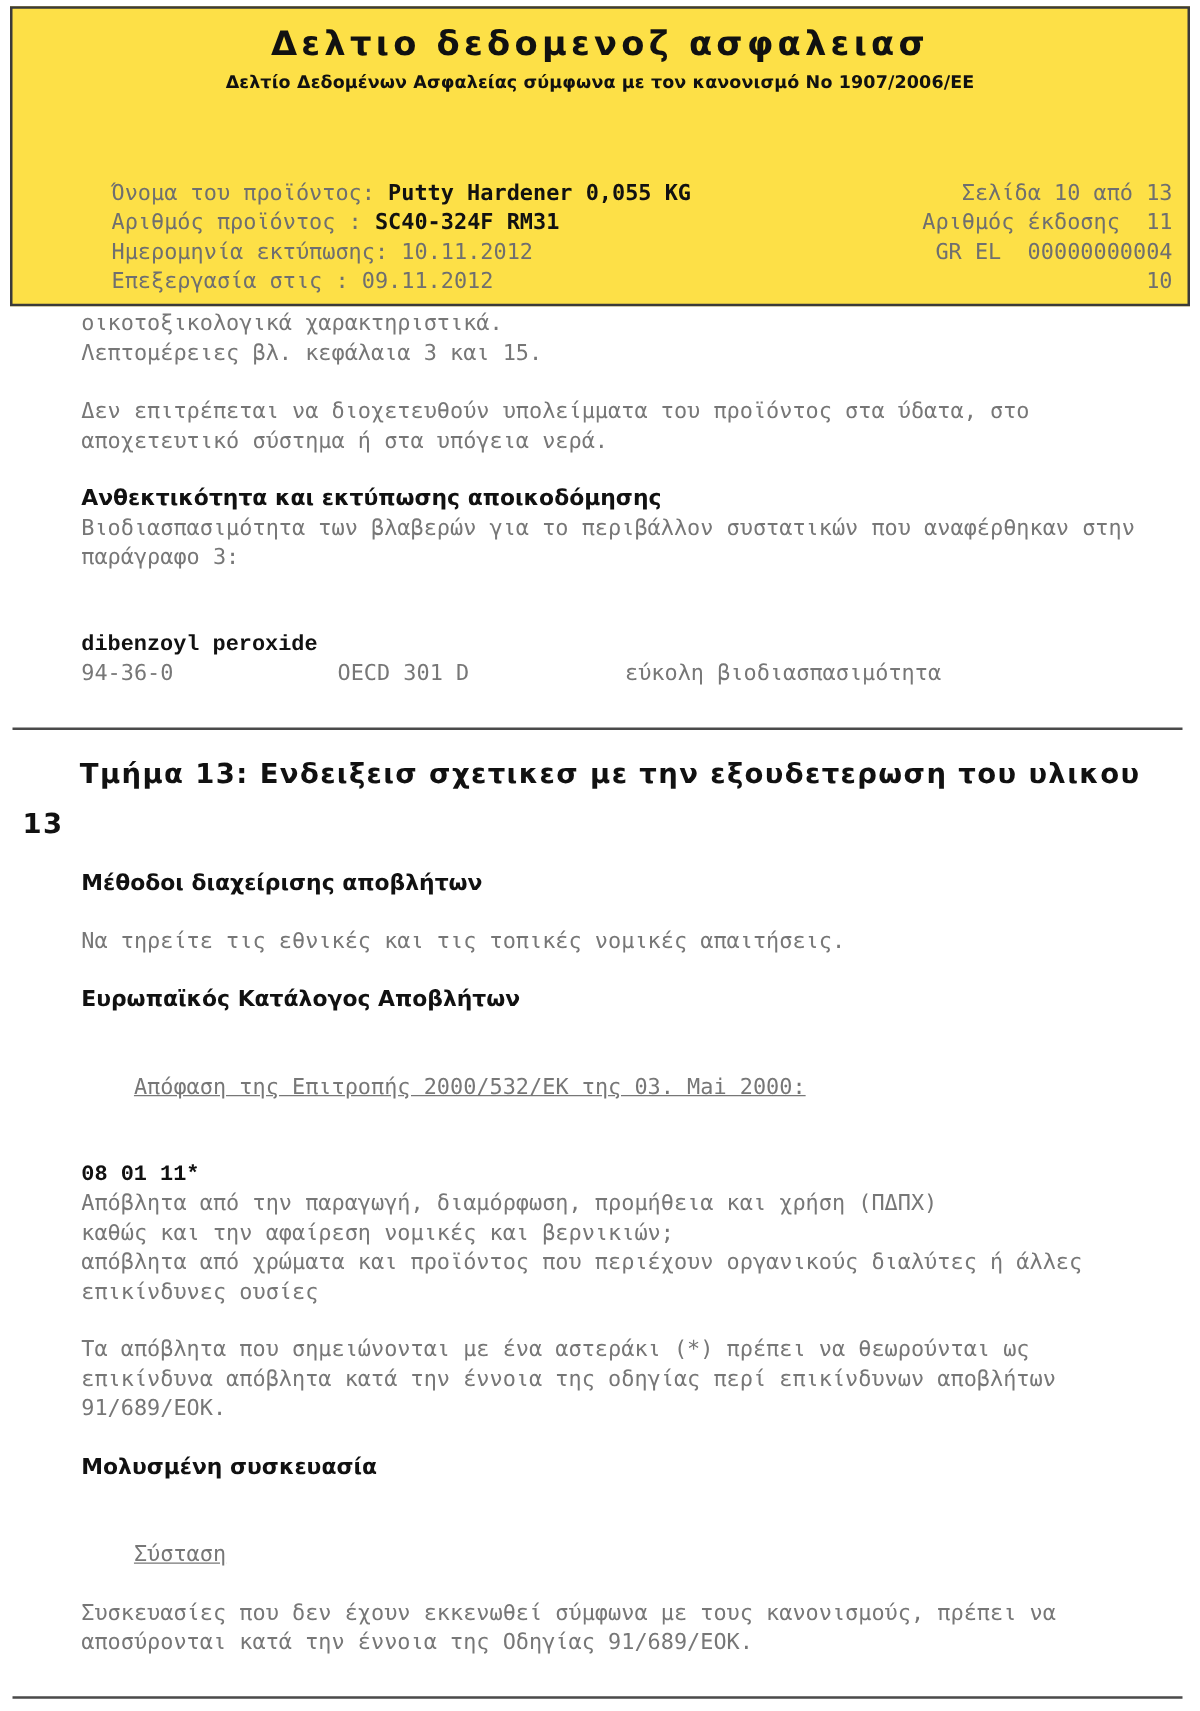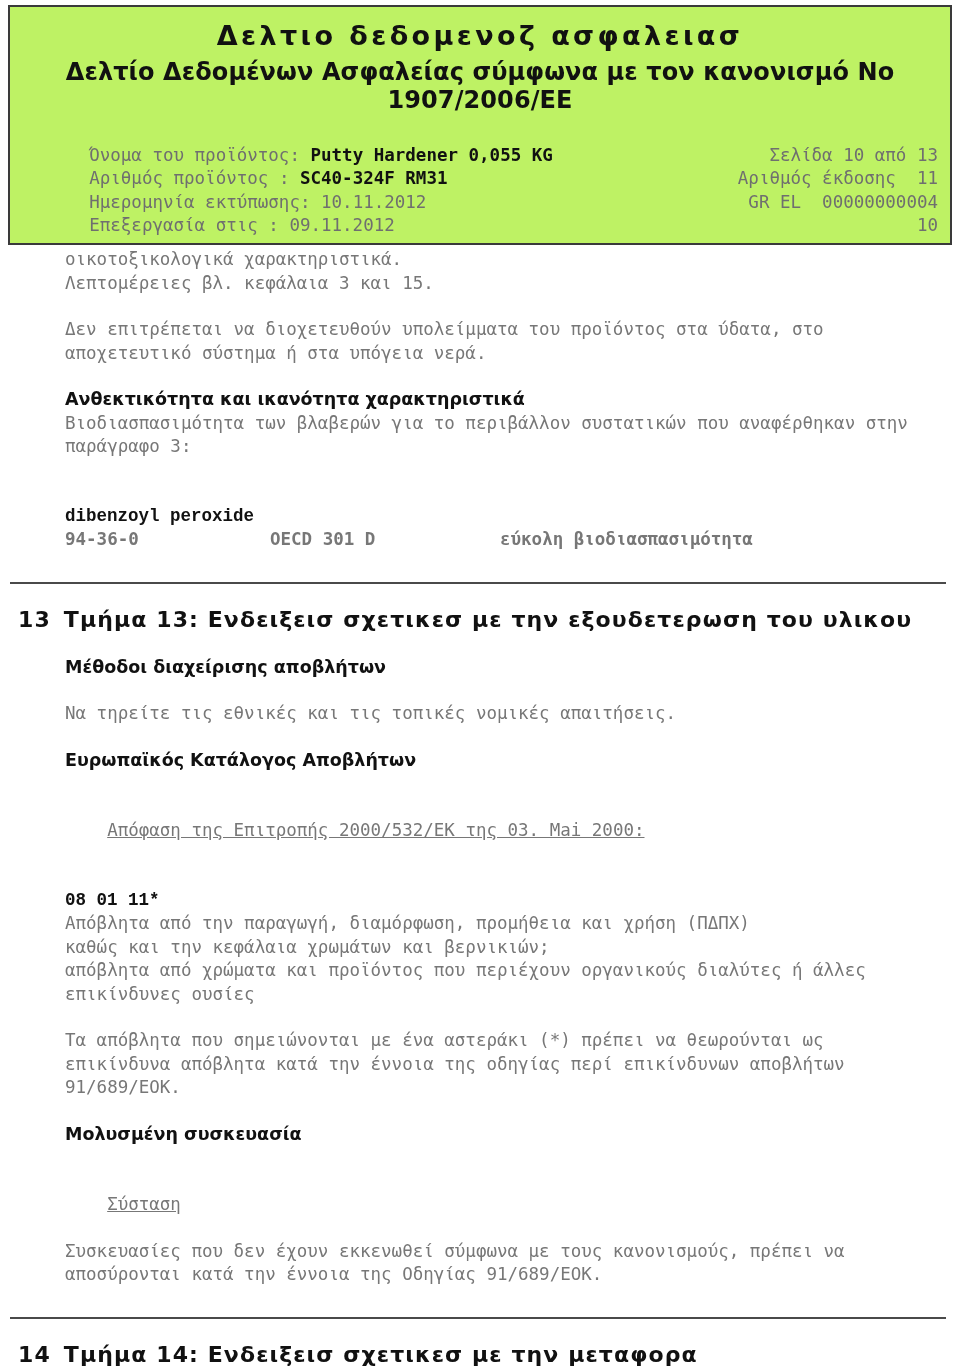--- a/index.html
+++ b/index.html
@@ -16,37 +16,37 @@
     overflow: hidden;
   }
 
   
   .header-box {
     position: absolute;
     left: 8px;
     top: 5px;
     width: 944px;
     height: 240px;
-    background: #bef264;
+    background: #fde047;
     border: 2px solid #3a3a3a;
     padding: 6px 16px 0 16px;
   }
   .doc-title {
     text-align: center;
     font-size: 27px;
     font-weight: bold;
     letter-spacing: 3.4px;
     color: #111;
     margin-top: 8px;
     line-height: 1.1;
     font-family: "DejaVu Sans", "Liberation Sans", sans-serif;
   }
   .doc-subtitle {
     text-align: center;
-    font-size: 24px;
+    font-size: 14px;
     font-weight: bold;
     color: #111;
     margin-top: 7px;
     letter-spacing: 0.1px;
     font-family: "DejaVu Sans", "Liberation Sans", sans-serif;
   }
   .meta-block {
     position: absolute;
     left: 16px;
     top: 113px;
@@ -102,21 +102,21 @@
     font-weight: bold;
     color: #111111;
     line-height: 26px;
     padding-left: 18px;
     padding-right: 14px;
     letter-spacing: 1.1px;
     font-family: "DejaVu Sans", "Liberation Sans", sans-serif;
     display: flex;
     gap: 13px;
   }
-  .section-title .num { flex: 0 0 auto; }
+  .section-title .num { flex: 0 0 auto; margin-top: 40px; }
   .section-title .txt { flex: 1 1 auto; }
 
   .sub-head {
     font-size: 17.5px;
     font-weight: bold;
     color: #111111;
     line-height: 23.5px;
     padding-left: 65px;
     font-family: "DejaVu Sans", "Liberation Sans", sans-serif;
   }
@@ -130,21 +130,20 @@
     margin: 0 14px 0 10px;
     height: 0;
   }
 
   
   .tbl-row {
     display: flex;
     font-size: 17.5px;
     line-height: 23.5px;
     padding-left: 65px;
-    font-weight: bold;
   }
   .col1 { flex: 0 0 205px; }
   .col2 { flex: 0 0 230px; }
   .col3 { flex: 1 1 auto; }
   .tbl-row.head { color: #111111; font-weight: bold;
     font-family: "DejaVu Sans", "Liberation Sans", sans-serif; }
   .tbl-row.body { color: #777777; }
 </style>
 </head>
 <body>
@@ -186,21 +185,21 @@
 
   <div class="p">οικοτοξικολογικά χαρακτηριστικά.</div>
   <div class="p">Λεπτομέρειες βλ. κεφάλαια 3 και 15.</div>
 
   <div class="gap-md"></div>
 
   <div class="p">Δεν επιτρέπεται να διοχετευθούν υπολείμματα του προϊόντος στα ύδατα, στο αποχετευτικό σύστημα ή στα υπόγεια νερά.</div>
 
   <div class="gap-md"></div>
 
-  <div class="sub-head">Ανθεκτικότητα και ικανότητα χαρακτηριστικά</div>
+  <div class="sub-head">Ανθεκτικότητα και εκτύπωσης αποικοδόμησης</div>
 
   <div class="p">Βιοδιασπασιμότητα των βλαβερών για το περιβάλλον συστατικών που αναφέρθηκαν στην παράγραφο 3:</div>
 
   <div class="gap-md"></div>
 
 
   <div class="gap-md"></div>
 
   <div class="sub-head mono">dibenzoyl peroxide</div>
 
@@ -237,21 +236,21 @@
 
   <div class="p">
     <span class="u">Απόφαση της Επιτροπής 2000/532/ΕΚ της 03. Mai 2000:</span>
   </div>
 
   <div class="gap-md"></div>
 
   <div class="sub-head mono">08 01 11*</div>
 
   <div class="p">Απόβλητα από την παραγωγή, διαμόρφωση, προμήθεια και χρήση (ΠΔΠΧ)</div>
-  <div class="p">καθώς και την κεφάλαια χρωμάτων και βερνικιών;</div>
+  <div class="p">καθώς και την αφαίρεση νομικές και βερνικιών;</div>
   <div class="p">απόβλητα από χρώματα και προϊόντος που περιέχουν οργανικούς διαλύτες ή άλλες επικίνδυνες ουσίες</div>
 
   <div class="gap-md"></div>
 
   <div class="p">Τα απόβλητα που σημειώνονται με ένα αστεράκι (*) πρέπει να θεωρούνται ως επικίνδυνα απόβλητα κατά την έννοια της οδηγίας περί επικίνδυνων αποβλήτων 91/689/ΕΟΚ.</div>
 
   <div class="gap-md"></div>
 
   <div class="sub-head">Μολυσμένη συσκευασία</div>
 

